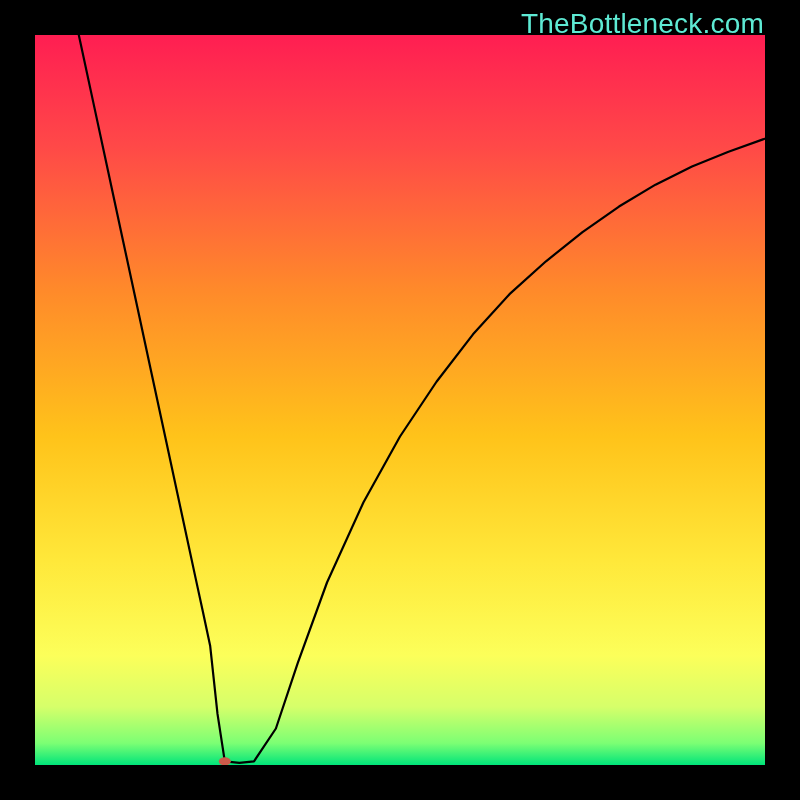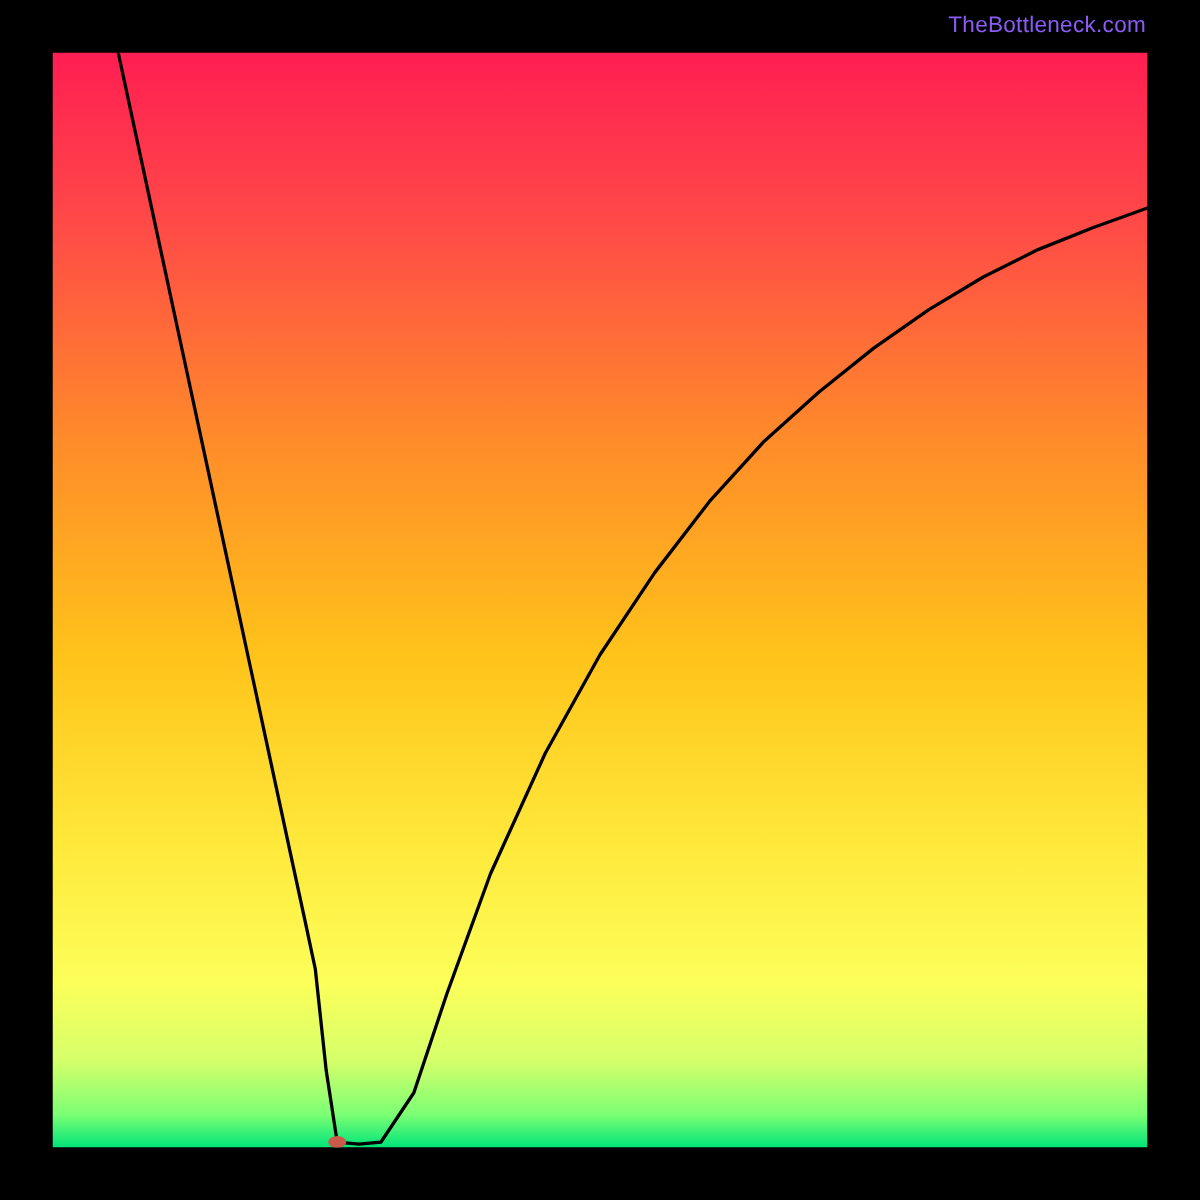--- a/index.html
+++ b/index.html
@@ -21,23 +21,23 @@
     left: 35px;
     top: 35px;
     width: 730px;
     height: 730px;
   }
   .watermark {
     position: absolute;
     top: 8px;
     right: 36px;
     font-family: Arial, Helvetica, sans-serif;
-    font-size: 15px;
+    font-size: 28px;
     font-weight: 500;
-    color: #8b5cf6;
+    color: #5eead4;
     letter-spacing: 0.2px;
   }
   svg {
     display: block;
   }
 </style>
 </head>
 <body>
 
 <div class="frame">

